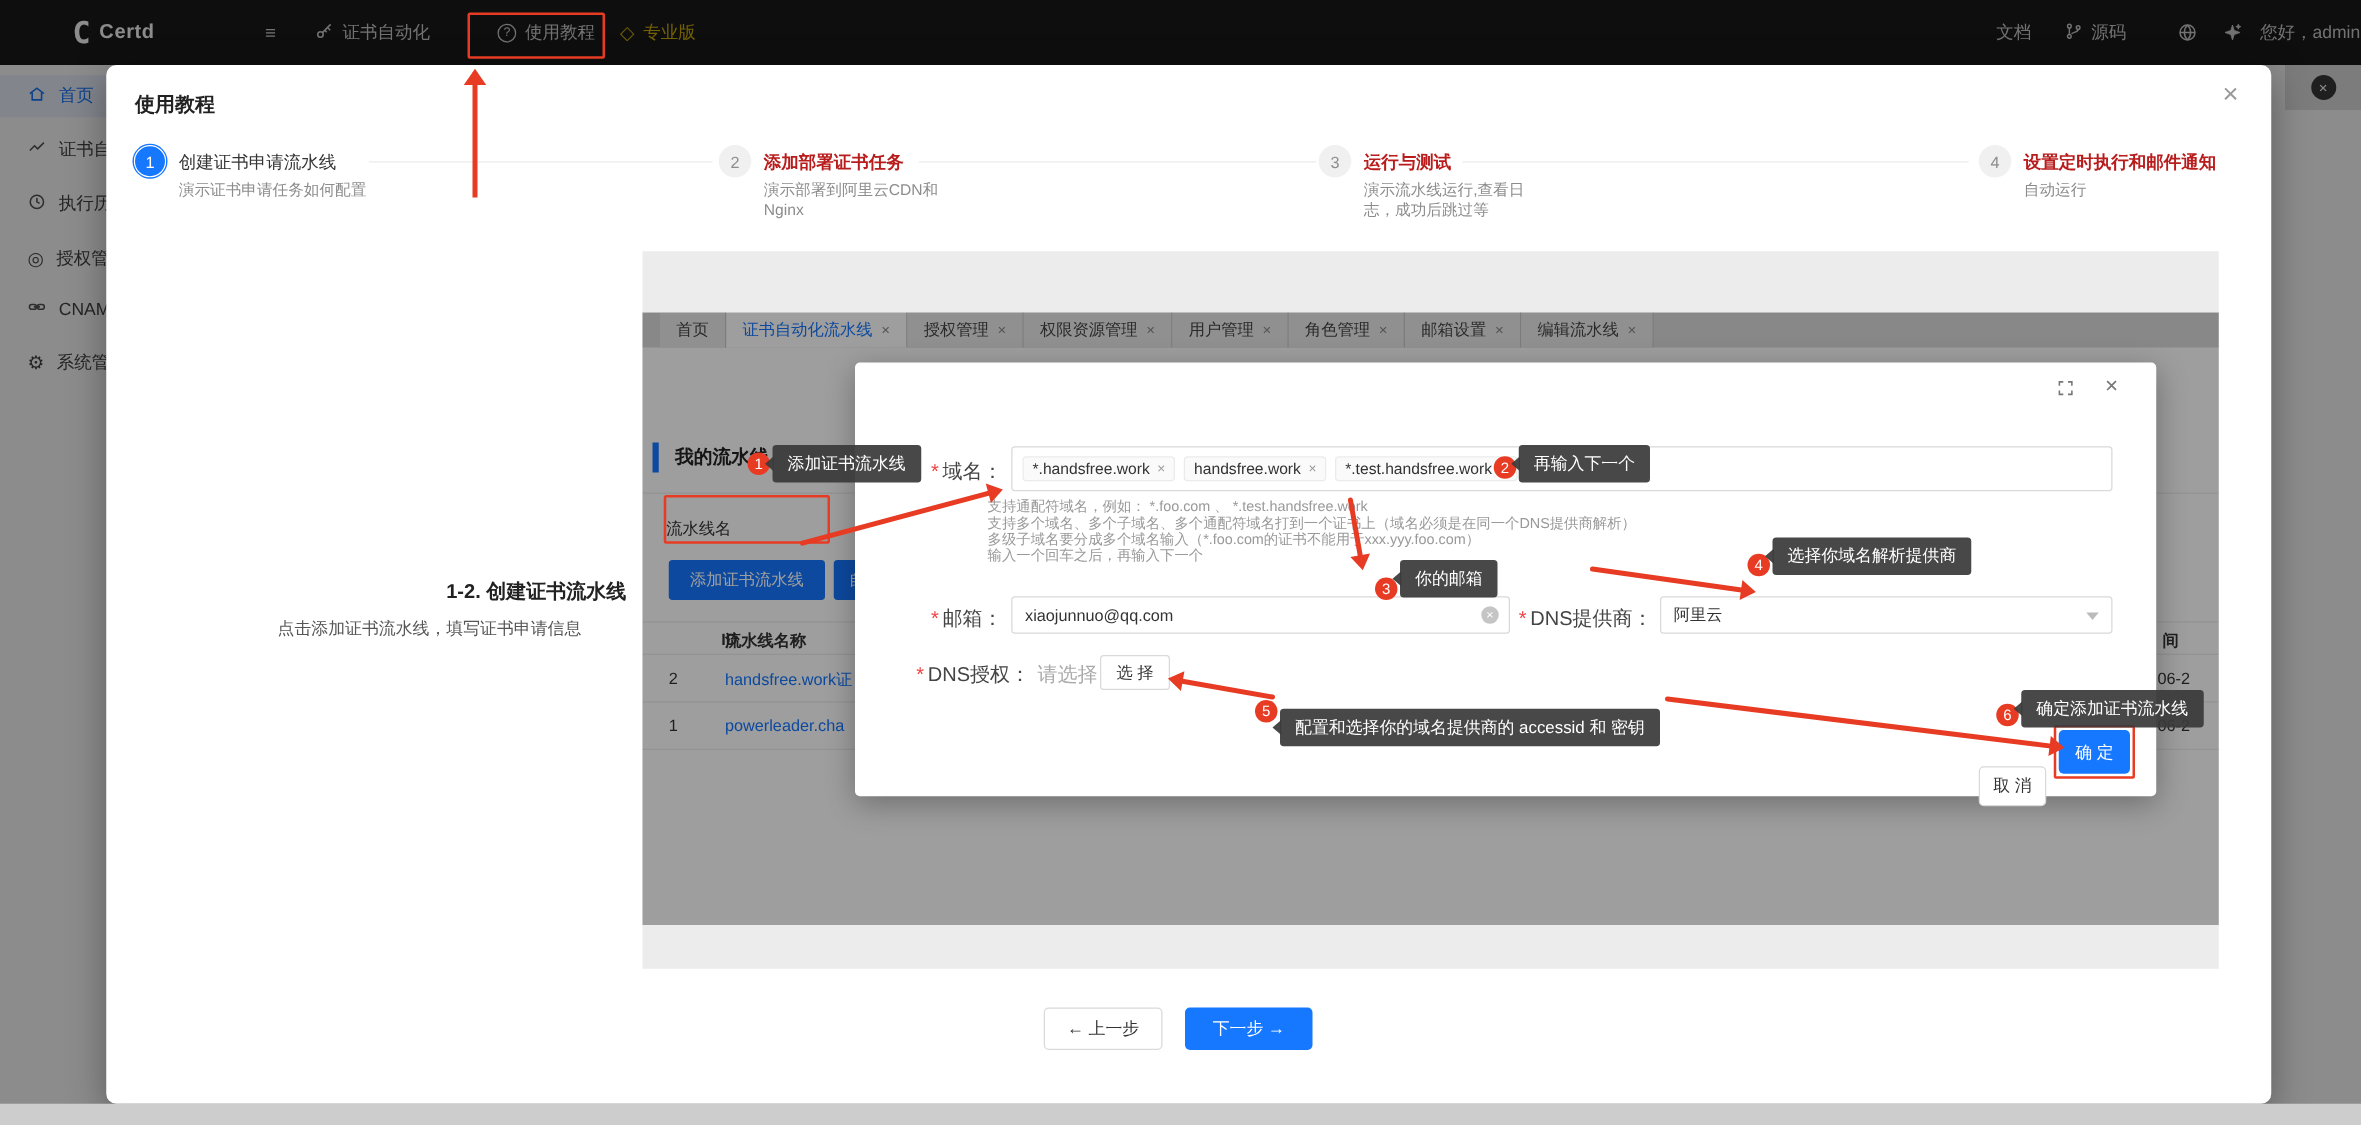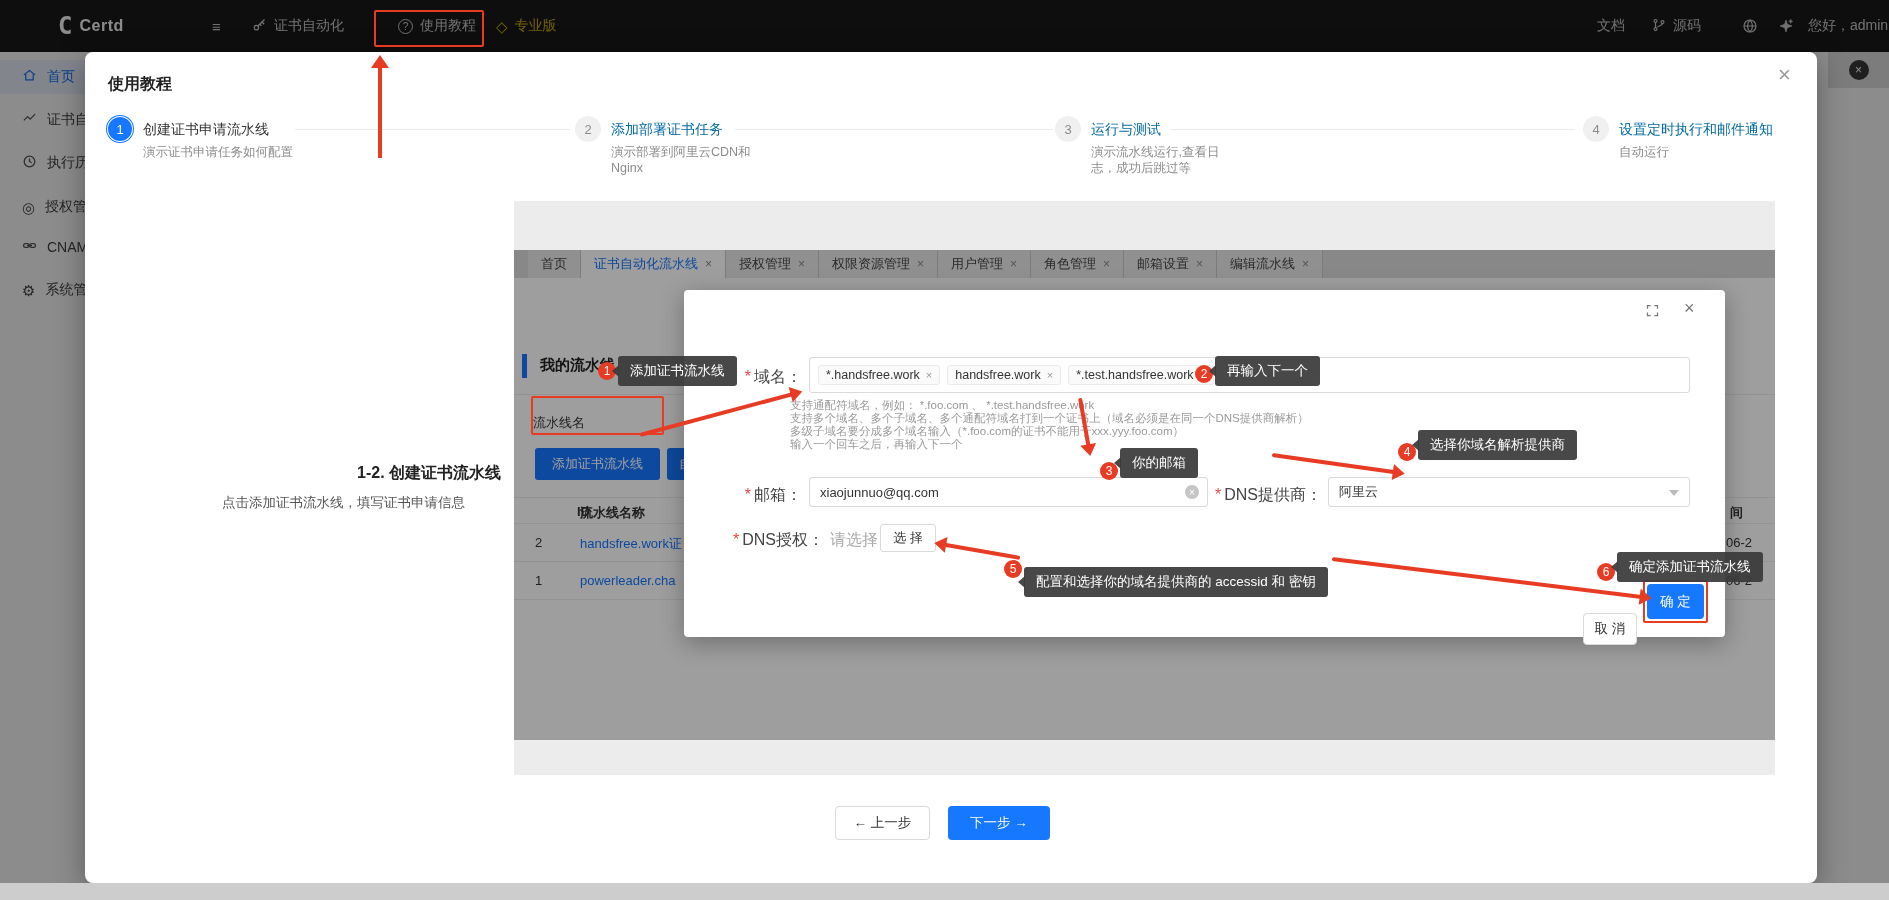--- a/index.html
+++ b/index.html
@@ -29,21 +29,21 @@
   #taskbar{left:0;top:883px;width:1889px;height:17px;background:#cdcdcd;z-index:6;}
 
   
   #modal{left:85px;top:52px;width:1732px;height:831px;background:#fff;border-radius:8px;box-shadow:0 8px 30px rgba(0,0,0,.35);z-index:4;}
   .modal-title{left:23px;top:22px;font-size:16px;font-weight:bold;color:#222;}
   .modal-close{left:1693px;top:10px;font-size:22px;color:#999;cursor:pointer;}
   .stepc{position:absolute;width:26px;height:26px;border-radius:50%;display:flex;align-items:center;justify-content:center;font-size:13px;}
   .stepc.on{background:var(--blue);color:#fff;box-shadow:0 0 0 1px #fff inset,0 0 0 1px var(--blue);}
   .stepc.off{background:#f0f0f0;color:#8c8c8c;}
   .stept{position:absolute;font-size:14px;color:#333;font-weight:500;white-space:nowrap;}
-  .stept.dim{color:#0369a1;}
+  .stept.dim{color:#b91c1c;font-weight:bold;}
   .stepd{position:absolute;font-size:12.5px;color:#8c8c8c;line-height:16px;}
   .stepline{position:absolute;height:1px;background:#ececec;}
   .caption-h{font-size:16px;font-weight:bold;color:#222;white-space:nowrap;}
   .caption-d{font-size:13.5px;color:#555;white-space:nowrap;}
   .btn{display:flex;align-items:center;justify-content:center;border-radius:4px;font-size:13.5px;cursor:pointer;white-space:nowrap;}
   .btn.ghost{border:1px solid #d9d9d9;background:#fff;color:#333;}
   .btn.primary{background:var(--blue);color:#fff;}
 
   
   #demo{left:514px;top:201px;width:1261px;height:574px;background:#ececec;z-index:1;overflow:visible;}

